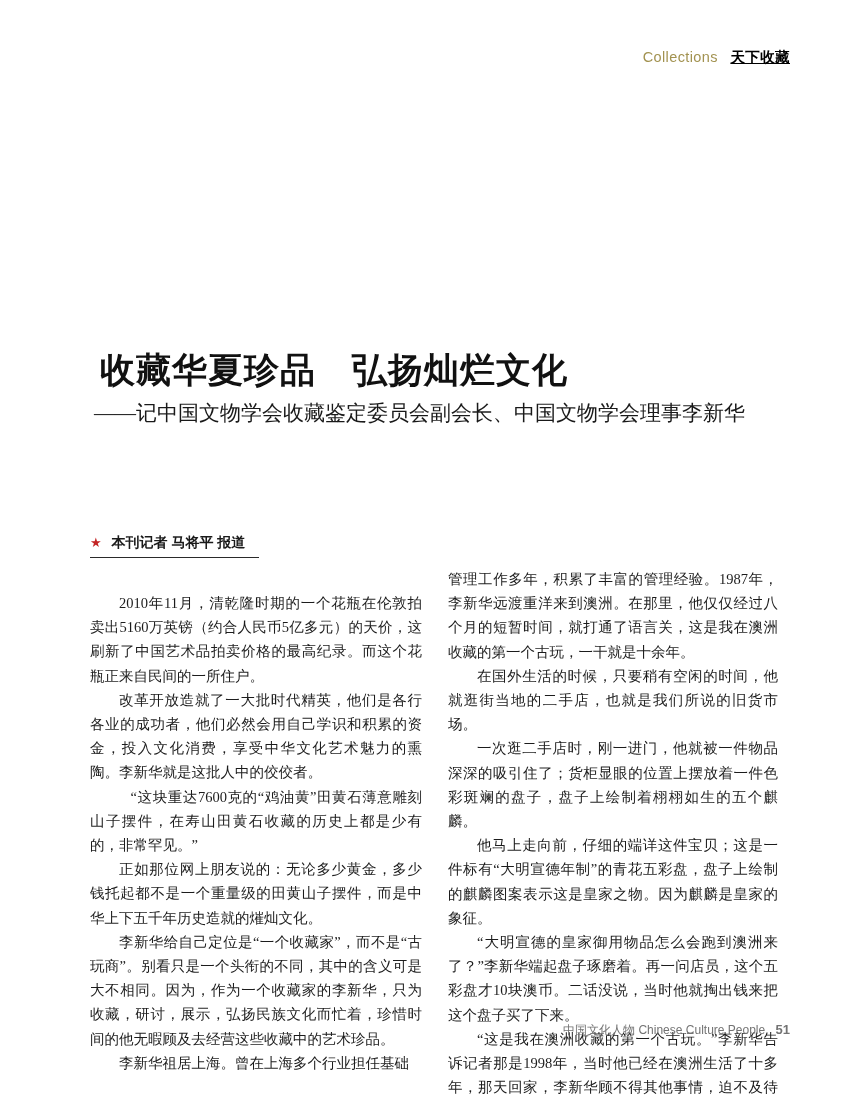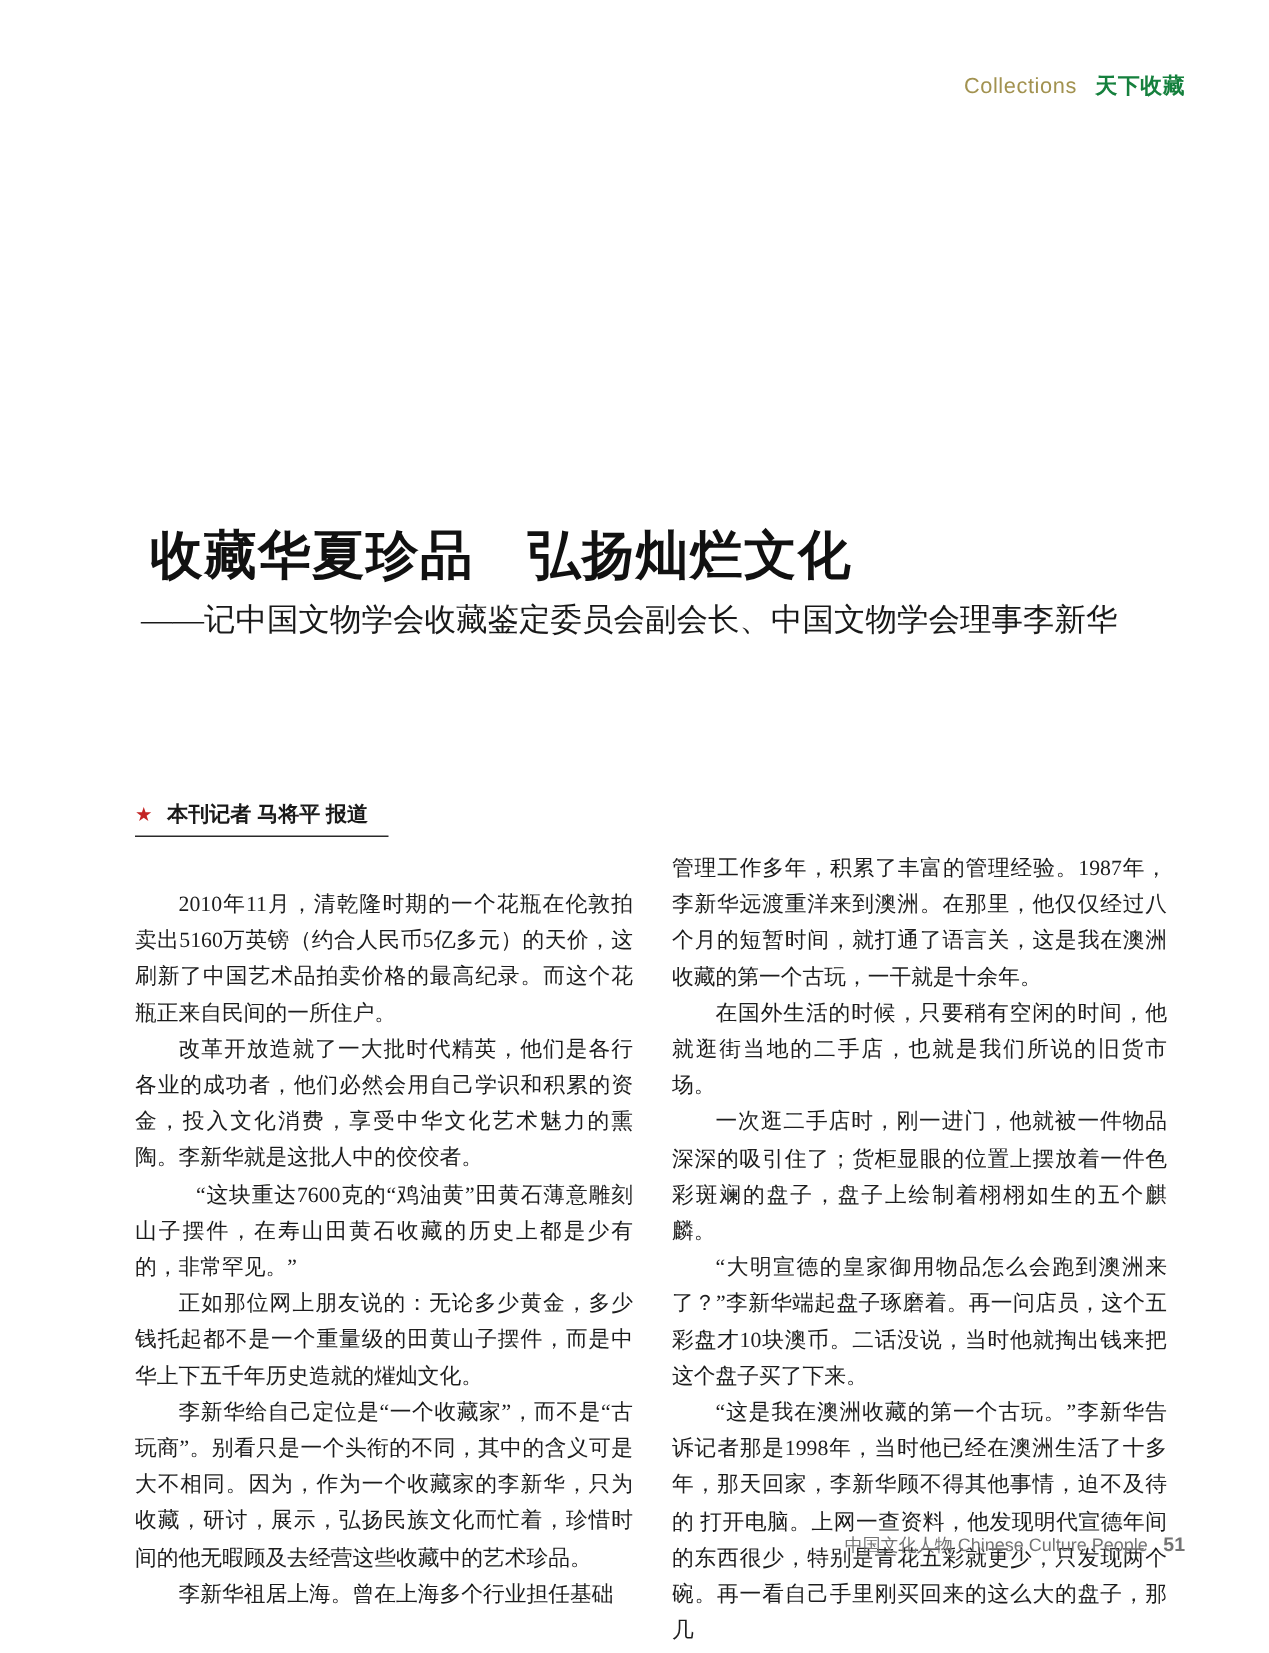--- a/index.html
+++ b/index.html
@@ -22,21 +22,21 @@
   .mag-header {
     position: absolute;
     top: 48px;
     right: 56px;
     font-family: "Liberation Sans", "DejaVu Sans", sans-serif;
     font-size: 14.5px;
     letter-spacing: 0.4px;
     white-space: nowrap;
   }
   .mag-header .en { color: #a29250; }
-  .mag-header .cn { color: #15803d; font-weight: bold; margin-left: 8px; }
+  .mag-header .cn { color: #000000; font-weight: bold; margin-left: 8px; text-decoration: underline; }
 
   
   .article-title {
     position: absolute;
     top: 347px;
     left: 100px;
     width: 700px;
     margin: 0;
     font-size: 35px;
     font-weight: bold;
@@ -149,20 +149,21 @@
       <p class="body-para" style="text-indent: 2.8em;">“这块重达7600克的“鸡油黄”田黄石薄意雕刻山子摆件，在寿山田黄石收藏的历史上都是少有的，非常罕见。”</p>
       <p class="body-para" style="text-indent: 2em;">正如那位网上朋友说的：无论多少黄金，多少钱托起都不是一个重量级的田黄山子摆件，而是中华上下五千年历史造就的熣灿文化。</p>
       <p class="body-para" style="text-indent: 2em;">李新华给自己定位是“一个收藏家”，而不是“古玩商”。别看只是一个头衔的不同，其中的含义可是大不相同。因为，作为一个收藏家的李新华，只为收藏，研讨，展示，弘扬民族文化而忙着，珍惜时间的他无暇顾及去经营这些收藏中的艺术珍品。</p>
       <p class="body-para" style="text-indent: 2em;">李新华祖居上海。曾在上海多个行业担任基础</p>
     </div>
 
   <div class="col col-right">
       <p class="body-para" style="text-indent: 0em;">管理工作多年，积累了丰富的管理经验。1987年，李新华远渡重洋来到澳洲。在那里，他仅仅经过八个月的短暂时间，就打通了语言关，这是我在澳洲收藏的第一个古玩，一干就是十余年。</p>
       <p class="body-para" style="text-indent: 2em;">在国外生活的时候，只要稍有空闲的时间，他就逛街当地的二手店，也就是我们所说的旧货市场。</p>
       <p class="body-para" style="text-indent: 2em;">一次逛二手店时，刚一进门，他就被一件物品深深的吸引住了；货柜显眼的位置上摆放着一件色彩斑斓的盘子，盘子上绘制着栩栩如生的五个麒麟。</p>
+      <p class="body-para" style="text-indent: 2em;">他马上走向前，仔细的端详这件宝贝；这是一件标有“大明宣德年制”的青花五彩盘，盘子上绘制的麒麟图案表示这是皇家之物。因为麒麟是皇家的象征。</p>
       <p class="body-para" style="text-indent: 2em;">“大明宣德的皇家御用物品怎么会跑到澳洲来了？”李新华端起盘子琢磨着。再一问店员，这个五彩盘才10块澳币。二话没说，当时他就掏出钱来把这个盘子买了下来。</p>
       <p class="body-para" style="text-indent: 2em;">“这是我在澳洲收藏的第一个古玩。”李新华告诉记者那是1998年，当时他已经在澳洲生活了十多年，那天回家，李新华顾不得其他事情，迫不及待的 打开电脑。上网一查资料，他发现明代宣德年间的东西很少，特别是青花五彩就更少，只发现两个碗。再一看自己手里刚买回来的这么大的盘子，那几</p>
     </div>
 
   <div class="page-footer">
     <span>中国文化人物</span>
     <span>Chinese Culture People</span>
     <span class="pagenum">51</span>
   </div>
 

